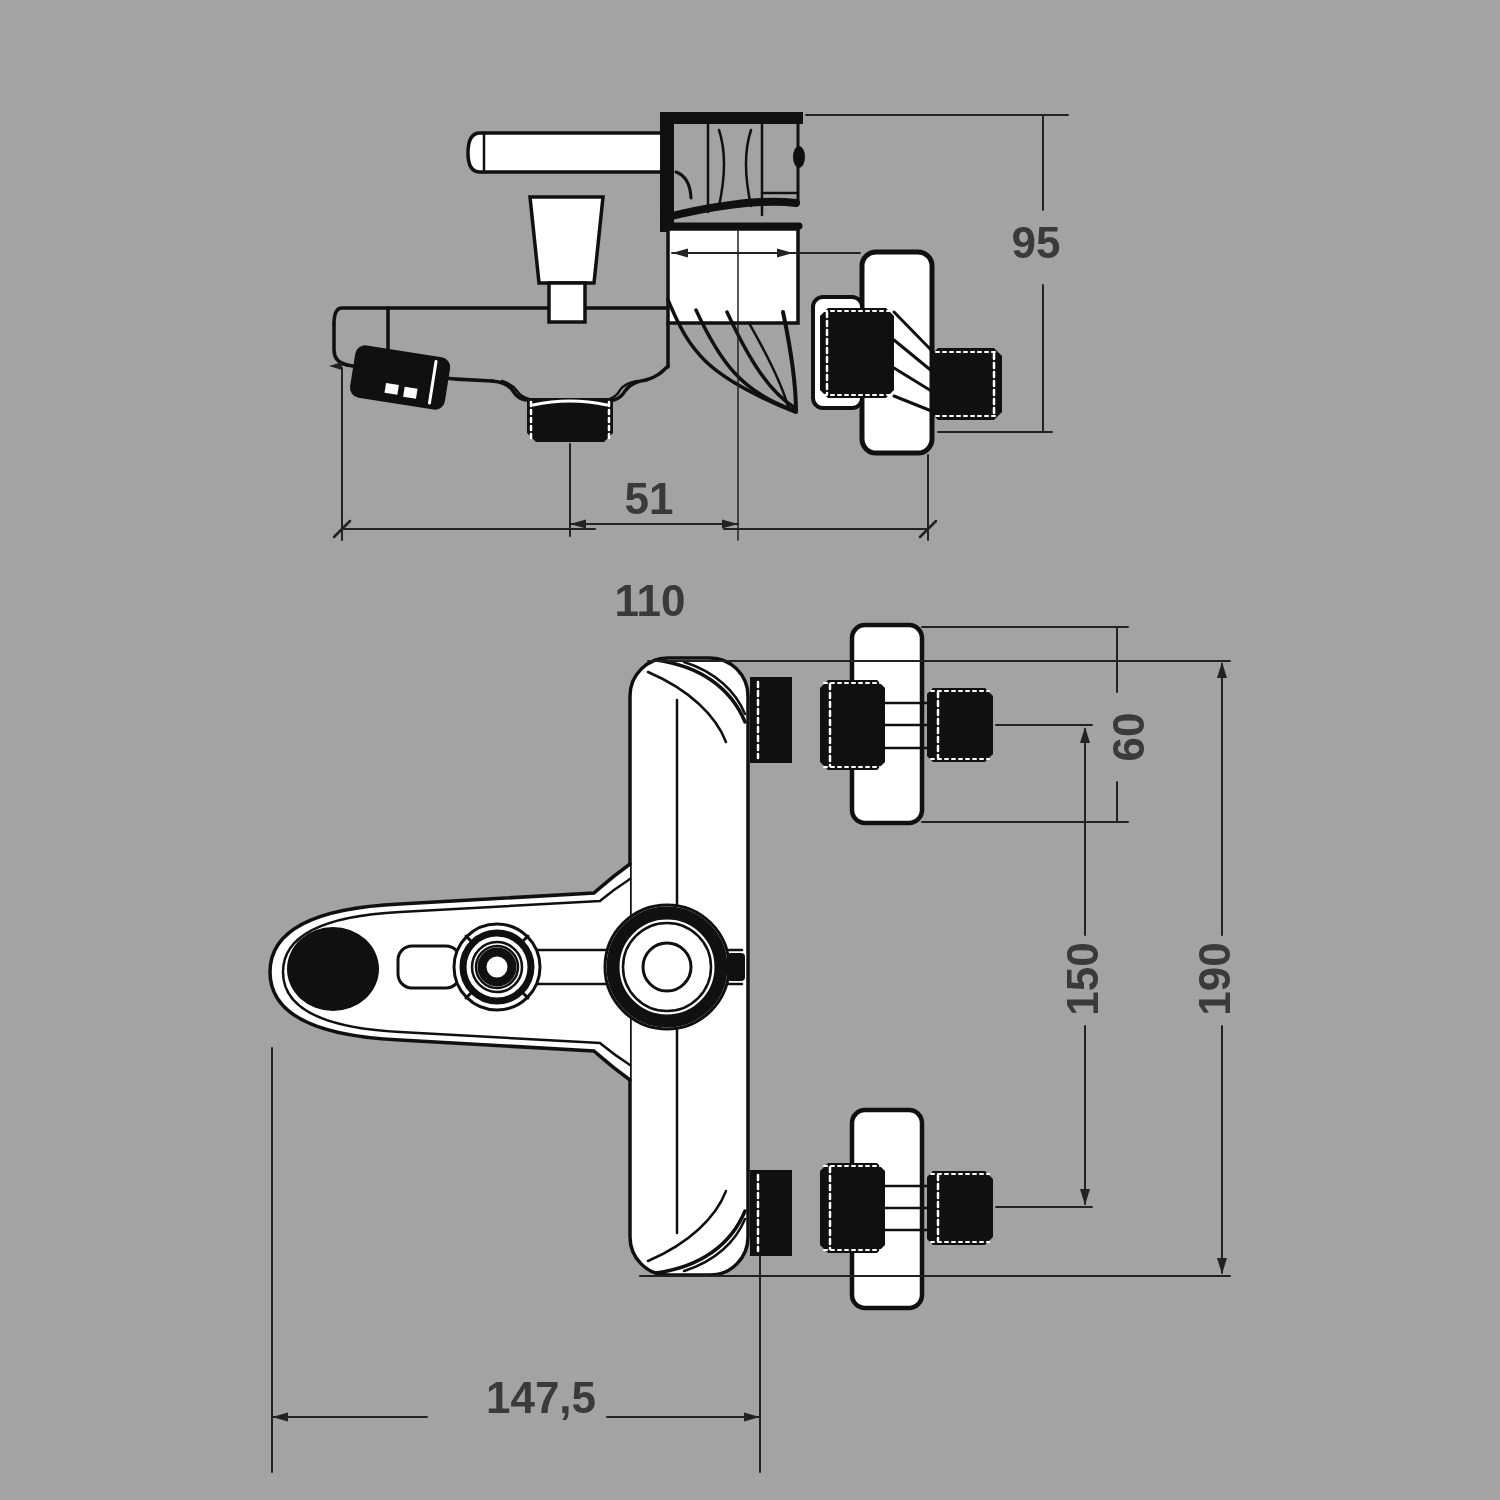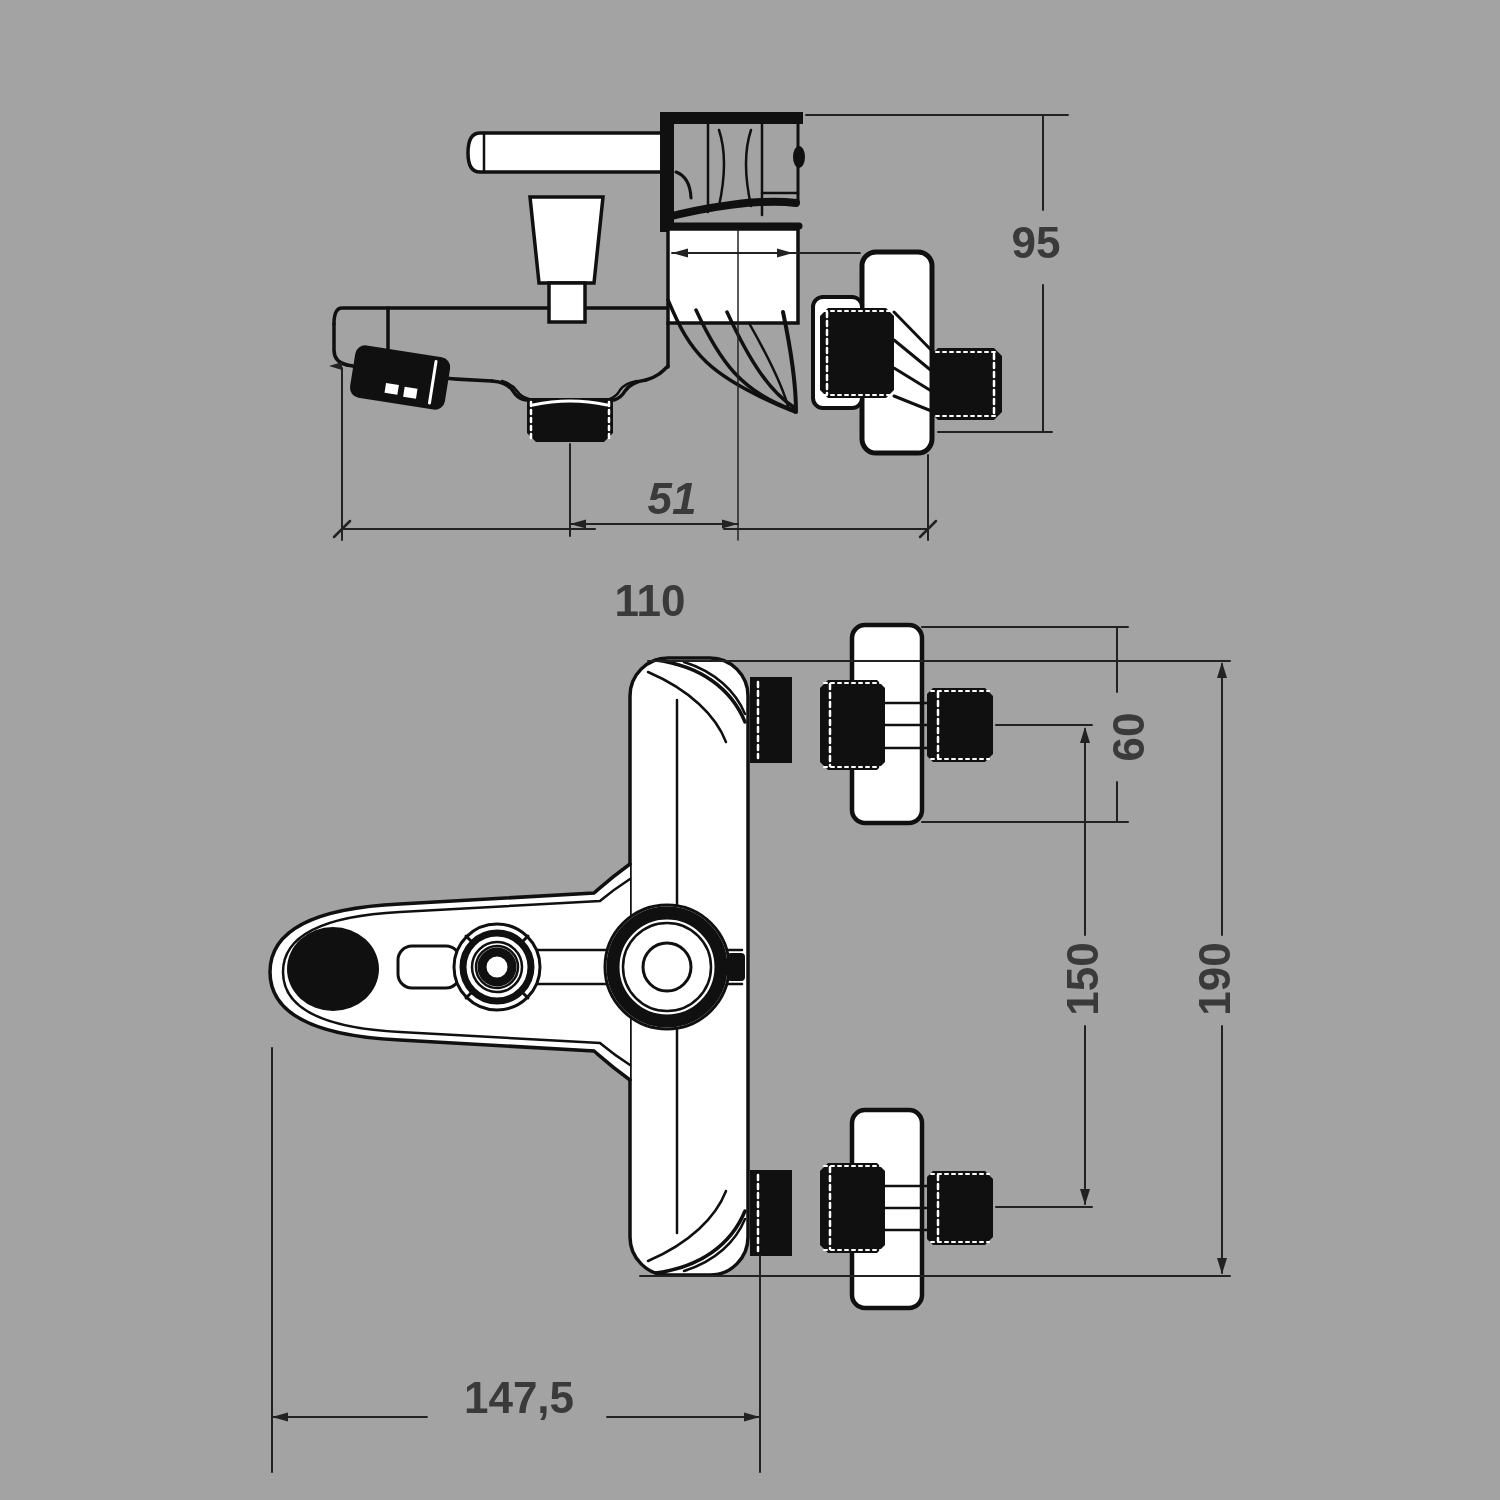--- a/index.html
+++ b/index.html
@@ -234,20 +234,20 @@
         <line x1="272" y1="1417" x2="427" y2="1417" stroke-width="1.8"></line>
         <line x1="607" y1="1417" x2="760" y2="1417" stroke-width="1.8"></line>
         <polygon points="272,1417 288,1412.5 288,1421.5" fill="#222222" stroke="none"></polygon>
         <polygon points="760,1417 744,1412.5 744,1421.5" fill="#222222" stroke="none"></polygon>
       </g>
     </g>
   </g>
 </svg>
 
 <div class="dim-label hlabel" style="left:1036px; top:243px;">95</div>
-<div class="dim-label hlabel" style="left:672px;  top:499px;font-style:italic;">51</div>
+<div class="dim-label hlabel" style="left:649px;  top:499px;">51</div>
 <div class="dim-label hlabel" style="left:650px;  top:601px;">110</div>
 <div class="dim-label vlabel" style="left:1129px; top:737px;">60</div>
 <div class="dim-label vlabel" style="left:1083px; top:979px;">150</div>
 <div class="dim-label vlabel" style="left:1215px; top:979px;">190</div>
-<div class="dim-label hlabel" style="left:519px;  top:1398px;">147,5</div>
+<div class="dim-label hlabel" style="left:541px;  top:1398px;">147,5</div>
 
 </div>
 
 </body></html>

